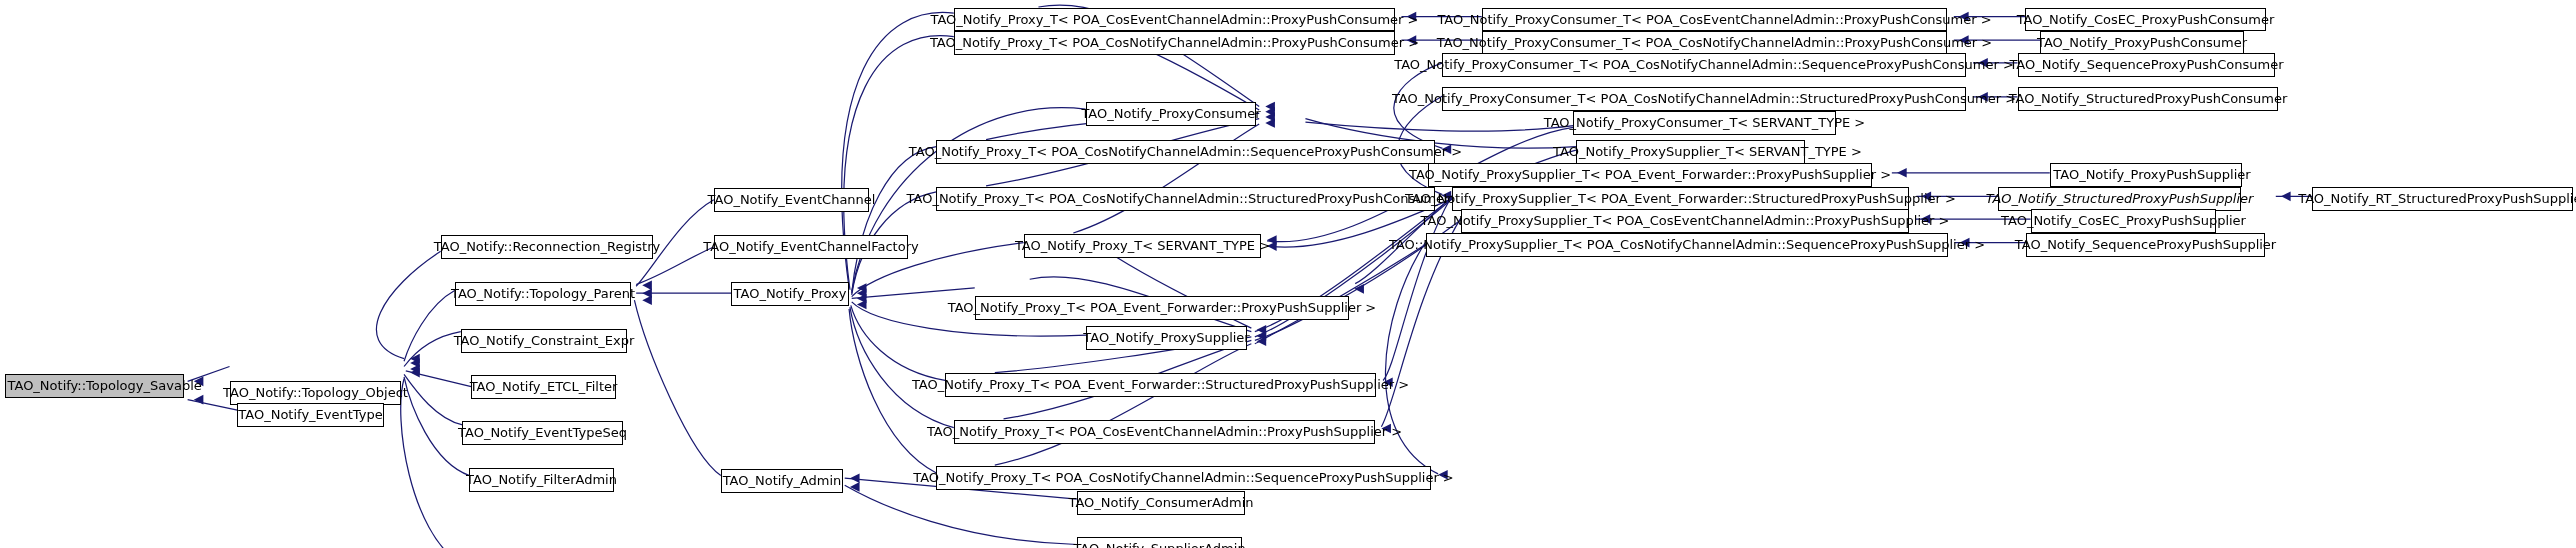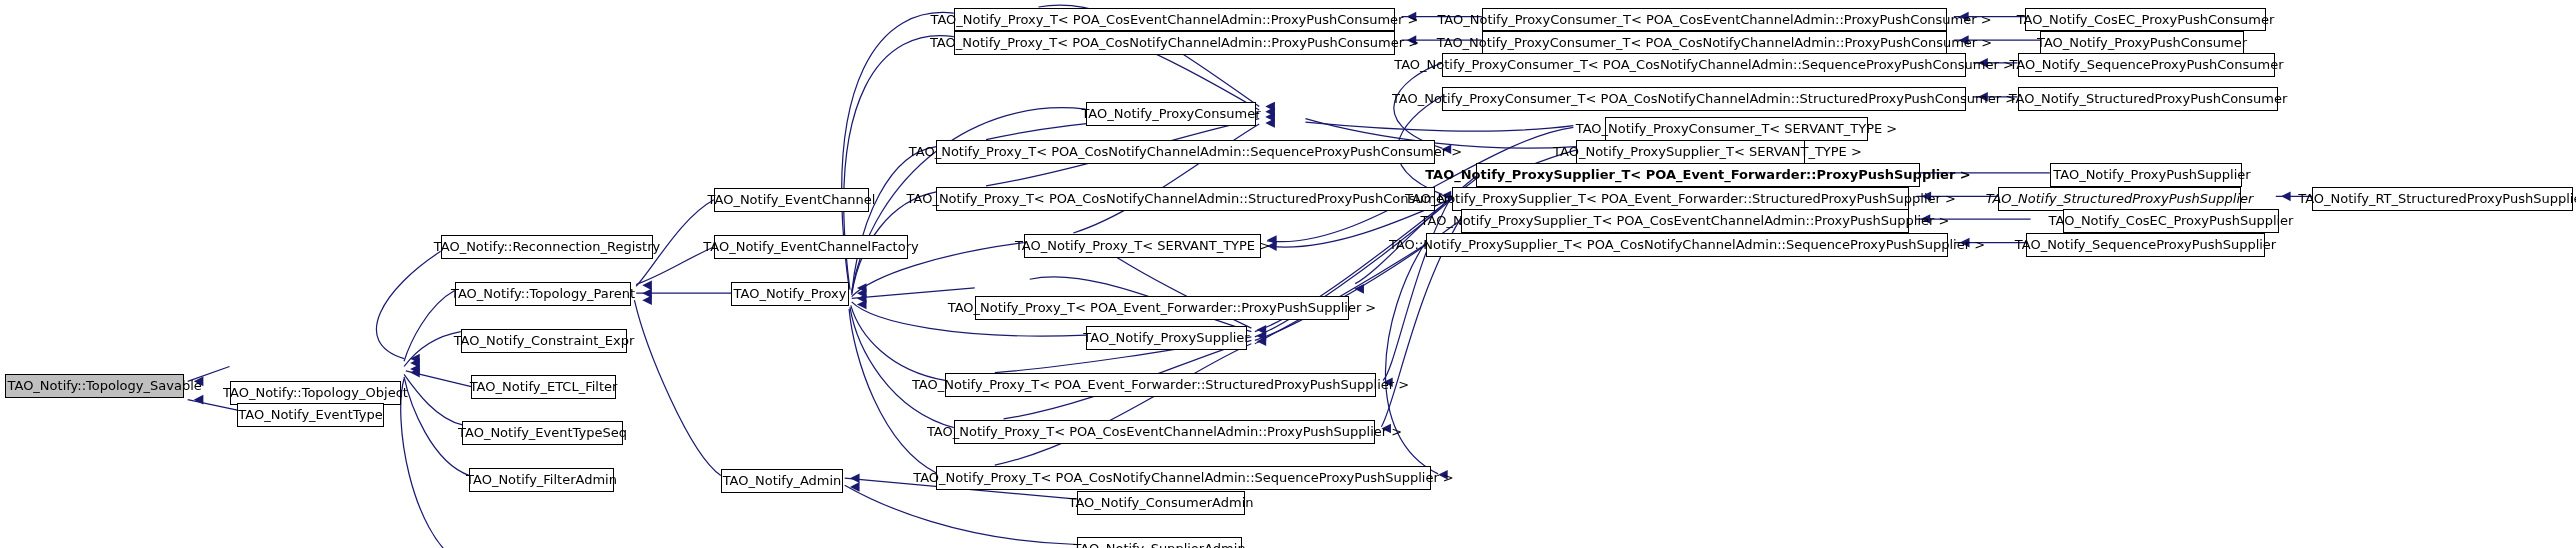--- a/index.html
+++ b/index.html
@@ -184,30 +184,30 @@
       <div class="node" style="left: 1086px; top: 326px; width: 161px;">TAO_Notify_ProxySupplier</div>
       <div class="node" style="left: 945px; top: 373px; width: 431px;">TAO_Notify_Proxy_T&lt; POA_Event_Forwarder::StructuredProxyPushSupplier &gt;</div>
       <div class="node" style="left: 954px; top: 420px; width: 421px;">TAO_Notify_Proxy_T&lt; POA_CosEventChannelAdmin::ProxyPushSupplier &gt;</div>
       <div class="node" style="left: 936px; top: 466px; width: 495px;">TAO_Notify_Proxy_T&lt; POA_CosNotifyChannelAdmin::SequenceProxyPushSupplier &gt;</div>
       <div class="node" style="left: 1077px; top: 491px; width: 168px;">TAO_Notify_ConsumerAdmin</div>
       <div class="node" style="left: 1077px; top: 537px; width: 165px;">TAO_Notify_SupplierAdmin</div>
       <div class="node" style="left: 1482px; top: 7.9px; width: 465px;">TAO_Notify_ProxyConsumer_T&lt; POA_CosEventChannelAdmin::ProxyPushConsumer &gt;</div>
       <div class="node" style="left: 1482px; top: 31px; width: 465px;">TAO_Notify_ProxyConsumer_T&lt; POA_CosNotifyChannelAdmin::ProxyPushConsumer &gt;</div>
       <div class="node" style="left: 1442px; top: 53px; width: 524px;">TAO_Notify_ProxyConsumer_T&lt; POA_CosNotifyChannelAdmin::SequenceProxyPushConsumer &gt;</div>
       <div class="node" style="left: 1442px; top: 87px; width: 524px;">TAO_Notify_ProxyConsumer_T&lt; POA_CosNotifyChannelAdmin::StructuredProxyPushConsumer &gt;</div>
-      <div class="node" style="left: 1573px; top: 117px; width: 263px; margin-left: 32px;">TAO_Notify_ProxyConsumer_T&lt; SERVANT_TYPE &gt;</div>
+      <div class="node" style="left: 1573px; top: 111px; width: 263px;">TAO_Notify_ProxyConsumer_T&lt; SERVANT_TYPE &gt;</div>
       <div class="node" style="left: 1576px; top: 140px; width: 229px; padding-left: 40px;">TAO_Notify_ProxySupplier_T&lt; SERVANT_TYPE &gt;</div>
-      <div class="node" style="left: 1476px; top: 163px; width: 444px; font-weight: bold;">TAO_Notify_ProxySupplier_T&lt; POA_Event_Forwarder::ProxyPushSupplier &gt;</div>
+      <div class="node" style="left: 1428px; top: 163px; width: 444px;">TAO_Notify_ProxySupplier_T&lt; POA_Event_Forwarder::ProxyPushSupplier &gt;</div>
       <div class="node" style="left: 1452px; top: 187px; width: 457px;">TAO_Notify_ProxySupplier_T&lt; POA_Event_Forwarder::StructuredProxyPushSupplier &gt;</div>
       <div class="node" style="left: 1461px; top: 209px; width: 448px;">TAO_Notify_ProxySupplier_T&lt; POA_CosEventChannelAdmin::ProxyPushSupplier &gt;</div>
       <div class="node" style="left: 1426px; top: 233px; width: 522px;">TAO::Notify_ProxySupplier_T&lt; POA_CosNotifyChannelAdmin::SequenceProxyPushSupplier &gt;</div>
       <div class="node" style="left: 2025px; top: 7.9px; width: 241px;">TAO_Notify_CosEC_ProxyPushConsumer</div>
       <div class="node" style="left: 2040px; top: 31px; width: 204px;">TAO_Notify_ProxyPushConsumer</div>
       <div class="node" style="left: 2018px; top: 53px; width: 257px;">TAO_Notify_SequenceProxyPushConsumer</div>
       <div class="node" style="left: 2018px; top: 87px; width: 260px;">TAO_Notify_StructuredProxyPushConsumer</div>
       <div class="node" style="left: 2050px; top: 163px; width: 192px; padding-left: 18px;">TAO_Notify_ProxyPushSupplier</div>
       <div class="node" style="left: 1998px; top: 187px; width: 243px; font-style: italic;">TAO_Notify_StructuredProxyPushSupplier</div>
-      <div class="node" style="left: 2031px; top: 209px; width: 216px; margin-left: 32px;">TAO_Notify_CosEC_ProxyPushSupplier</div>
+      <div class="node" style="left: 2031px; top: 209px; width: 185px;">TAO_Notify_CosEC_ProxyPushSupplier</div>
       <div class="node" style="left: 2026px; top: 233px; width: 239px;">TAO_Notify_SequenceProxyPushSupplier</div>
       <div class="node" style="left: 2312px; top: 187px; width: 261px;">TAO_Notify_RT_StructuredProxyPushSupplier</div>
     </div>
 </div>
 
 
 </body></html>

